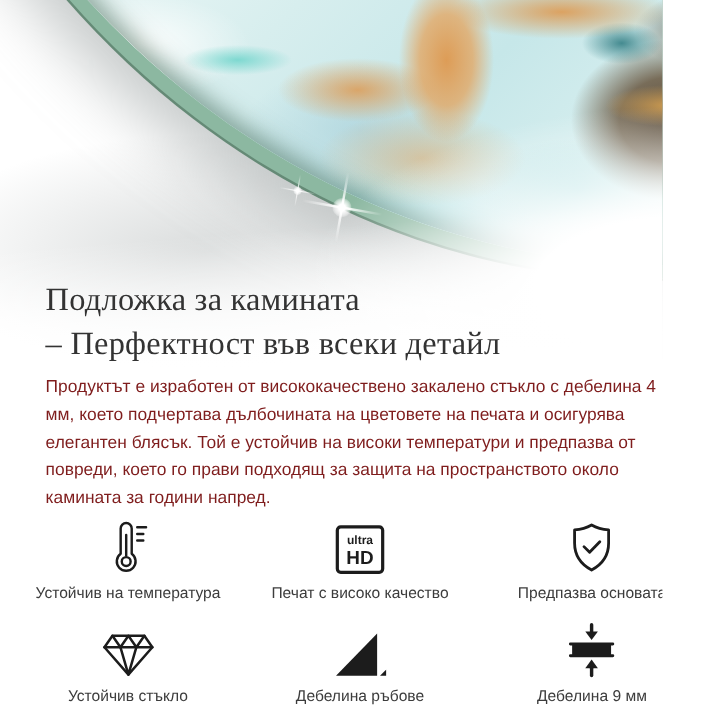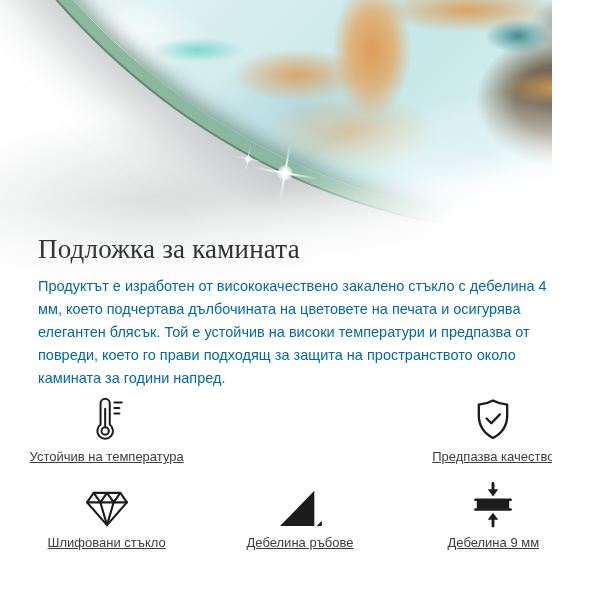--- a/index.html
+++ b/index.html
@@ -48,26 +48,26 @@
   .sparkle .ray-v{left:-1px;top:-30px;width:2px;height:60px;
     background:linear-gradient(180deg,rgba(255,255,255,0),#fff 45%,#fff 55%,rgba(255,255,255,0));}
   .sparkle .core{left:-8px;top:-8px;width:16px;height:16px;border-radius:50%;
     background:radial-gradient(circle,#fff 0 25%,rgba(255,255,255,.55) 55%,rgba(255,255,255,0) 78%);}
   .sparkle-main{left:285px;top:173px;}
   .sparkle-small{left:248px;top:159px;transform:rotate(10deg) scale(.45);}
   
   .content{position:relative;z-index:2;padding:231px 30px 0 38px;}
   .page-title{margin:0;font-family:"Liberation Serif",serif;font-weight:400;
     font-size:27px;line-height:37px;color:#333;letter-spacing:.2px;}
-  .description{margin:7px 0 0;width:534px;font-size:14.5px;line-height:23px;color:#0369a1;}
+  .description{margin:7px 0 0;width:534px;font-size:14.5px;line-height:23px;color:#7f1d1d;}
   
   .features{margin:6px 0 0 -28px;width:580px;display:grid;grid-template-columns:repeat(3,1fr);row-gap:18px;}
   .feature{display:flex;flex-direction:column;align-items:center;text-align:center;}
   .icon-box{height:46px;display:flex;align-items:flex-end;justify-content:center;}
-  .feature-label{margin-top:7px;font-size:13px;color:#3c3c3c;text-decoration:underline;}
+  .feature-label{margin-top:7px;font-size:13px;color:#3c3c3c;}
   .ficon{stroke:#1c1c1c;fill:none;stroke-width:2.2;stroke-linecap:round;stroke-linejoin:round;}
   .ficon text{stroke:none;fill:#1c1c1c;font-family:"Liberation Sans",sans-serif;}
   .ficon .solid{fill:#1c1c1c;stroke:none;}
 </style>
 </head>
 <body>
 
 <div class="page">
 
   <div class="hero">
@@ -86,61 +86,70 @@
     <div class="sparkle sparkle-small">
       <span class="ray-v"></span>
         <span class="ray-h"></span>
         <span class="core"></span>
     </div>
   </div>
 
   <div class="content">
     <h1 class="page-title">
       <span>Подложка за камината</span><br>
+      <span>– Перфектност във всеки детайл</span>
     </h1>
 
     <p class="description">Продуктът е изработен от висококачествено закалено стъкло с дебелина 4 мм, което подчертава дълбочината на цветовете на печата и осигурява елегантен блясък. Той е устойчив на високи температури и предпазва от повреди, което го прави подходящ за защита на пространството около камината за години напред.</p>
 
     <div class="features">
 
       <div class="feature">
         <div class="icon-box">
           <svg class="ficon" width="34" height="46" viewBox="0 0 36 50">
             <path d="M11 8 a5 5 0 0 1 10 0 V31 a8.5 8.5 0 1 1 -10 0 Z"></path>
             <circle cx="16" cy="38" r="4"></circle>
             <path d="M16 14 V32.5"></path>
             <path d="M26 7 H34 M26 13 H31.5 M26 19 H31.5"></path>
           </svg>
         </div>
         <div class="feature-label">Устойчив на температура</div>
       </div>
 
       <div class="feature">
+        <div class="icon-box">
+          <svg class="ficon" width="42" height="42" viewBox="0 0 44 44">
+            <rect x="2.2" y="2.2" width="39.6" height="39.6" rx="3" stroke-width="2.8"></rect>
+            <text x="22" y="17" text-anchor="middle" font-size="10.5" font-weight="600">ultra</text>
+            <text x="22" y="35" text-anchor="middle" font-size="16.5" font-weight="700">HD</text>
+          </svg>
+        </div>
+        <div class="feature-label">Печат с високо качество</div>
       </div>
 
       <div class="feature">
         <div class="icon-box">
           <svg class="ficon" width="44" height="45" viewBox="0 0 44 46">
             <path d="M22 3.5 C26.5 6 31.5 7.3 36.5 7.8 V19 C36.5 29.5 30.5 37.5 22 42 C13.5 37.5 7.5 29.5 7.5 19 V7.8 C12.5 7.3 17.5 6 22 3.5 Z" stroke-width="2.4"></path>
             <path d="M15.5 22 L20.3 26.8 L29 17.8" stroke-width="2.4"></path>
           </svg>
         </div>
-        <div class="feature-label">Предпазва качество</div>
+        <div class="feature-label">Предпазва основата</div>
       </div>
 
       <div class="feature">
         <div class="icon-box">
           <svg class="ficon" width="46" height="38" viewBox="0 0 48 40" stroke-width="2">
             <path d="M10 3 H38 L45 13 L24 37 L3 13 Z"></path>
             <path d="M3 13 H45"></path>
             <path d="M10 3 L17 13 L24 3 L31 13 L38 3"></path>
             <path d="M17 13 L24 37 L31 13"></path>
           </svg>
         </div>
-        <div class="feature-label">Шлифовани стъкло</div>
+        <div class="feature-label">Устойчив стъкло</div>
       </div>
 
       <div class="feature">
         <div class="icon-box">
           <svg class="ficon" width="44" height="40" viewBox="0 0 46 42">
             <defs>
               <pattern id="hatchA" width="9" height="9" patternUnits="userSpaceOnUse" patternTransform="rotate(43)">
                 <rect width="4.6" height="9" fill="#1c1c1c"></rect>
               </pattern>
             </defs>

